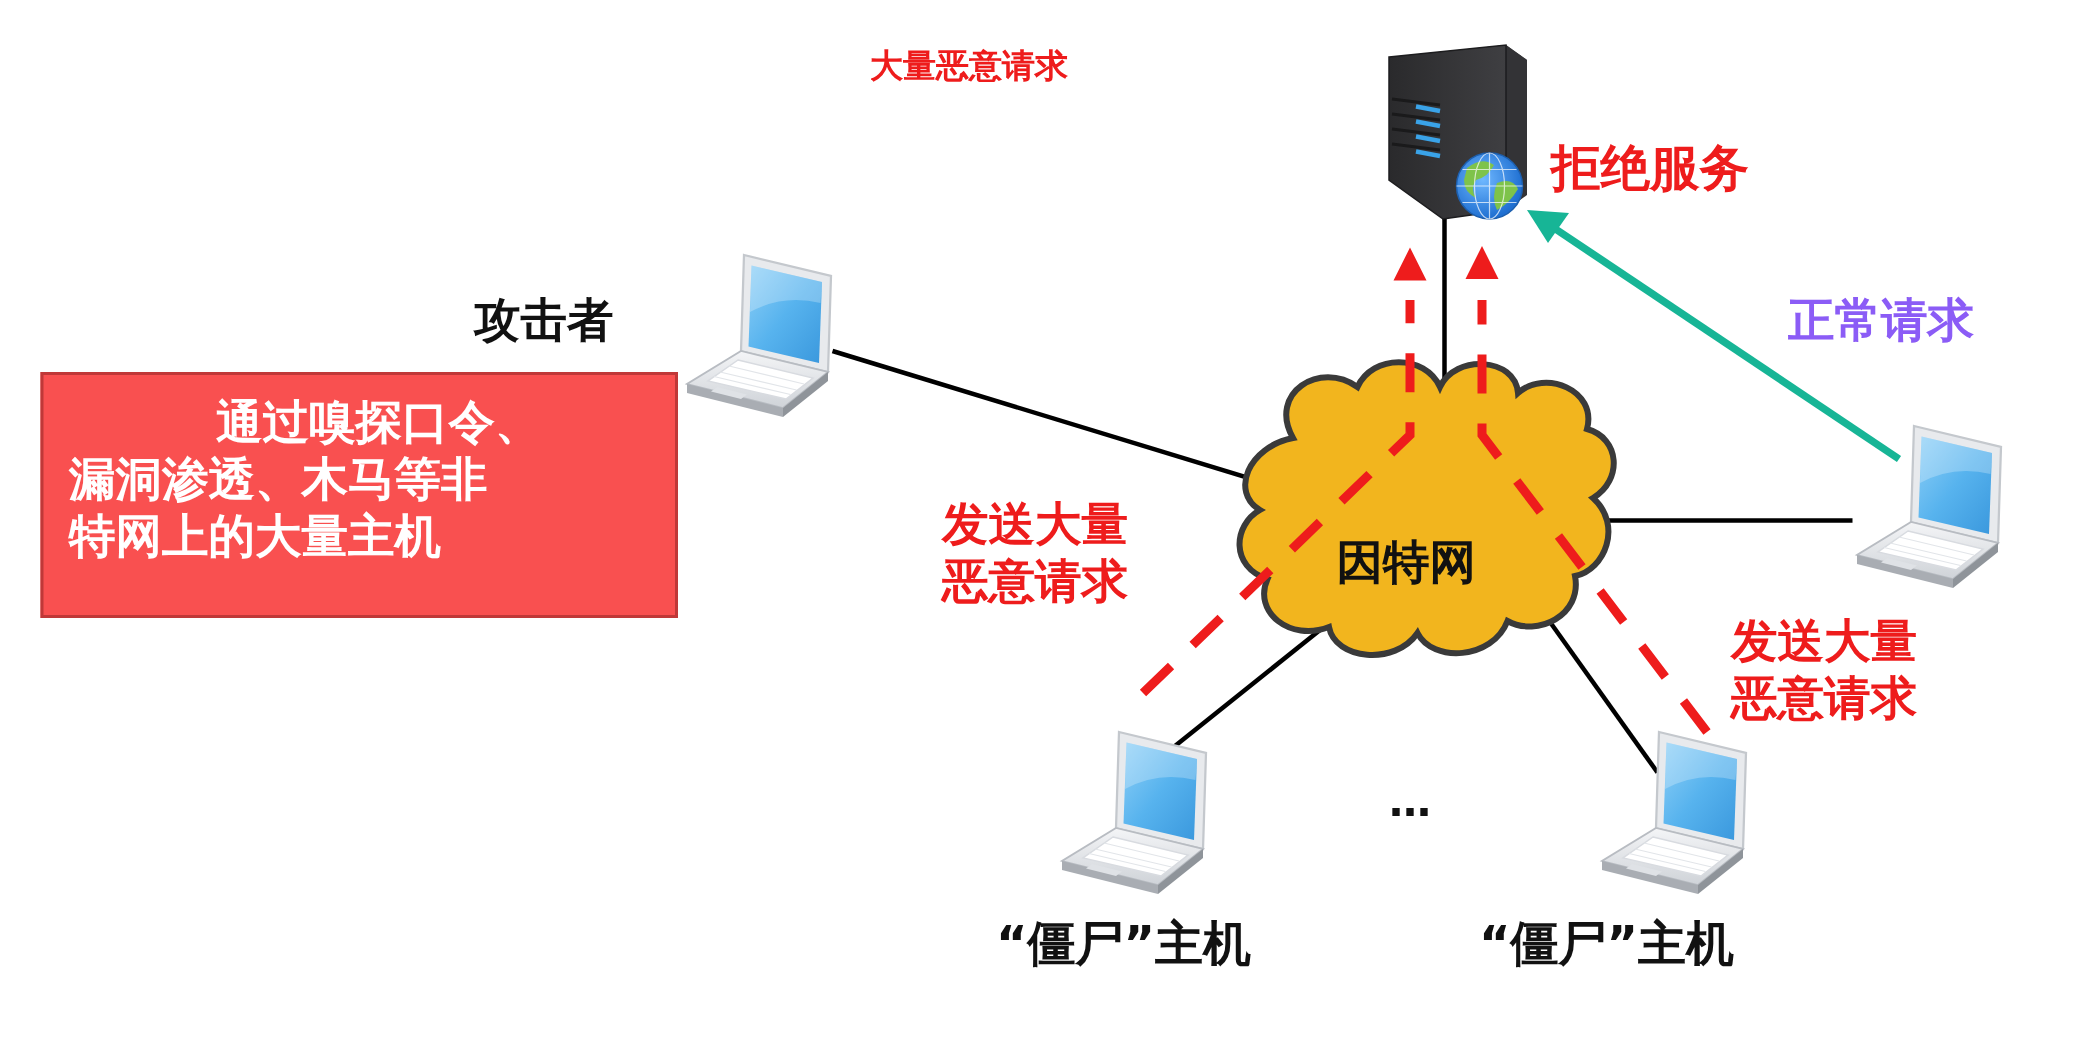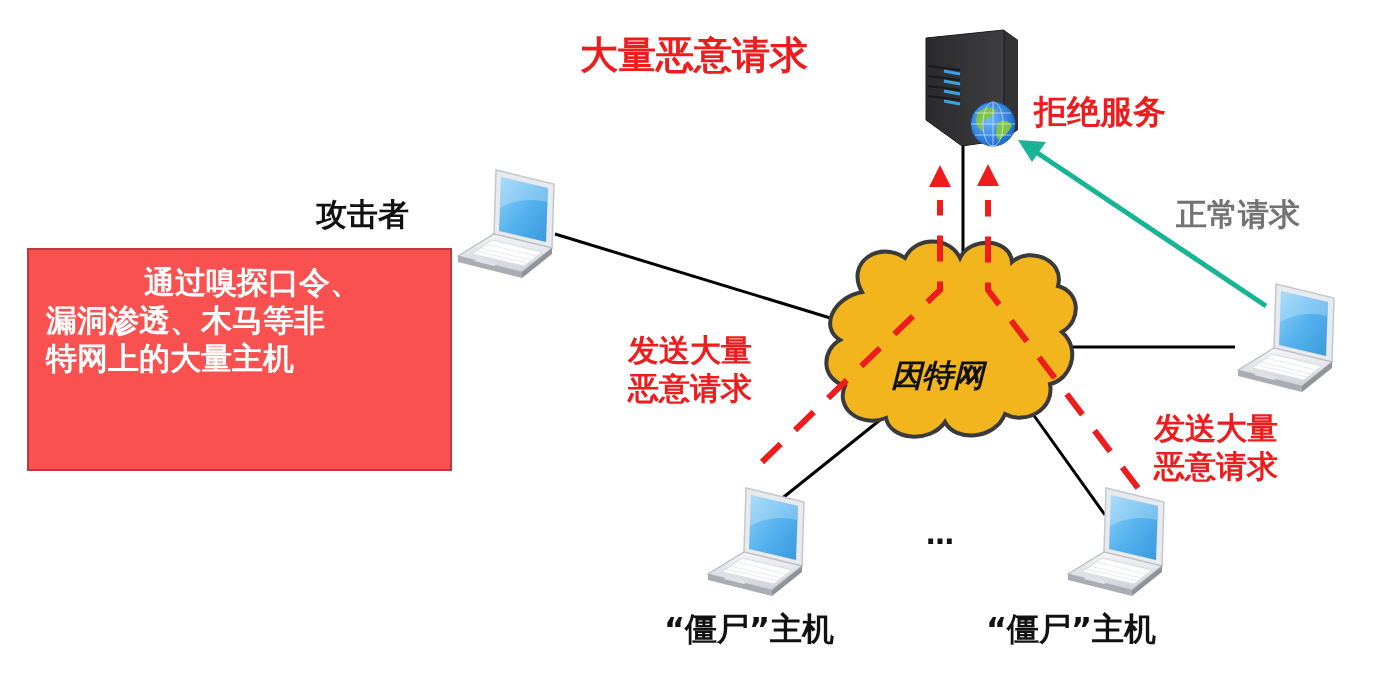--- a/index.html
+++ b/index.html
@@ -1,33 +1,33 @@
 <!DOCTYPE html>
 <html><head>
 <meta charset="utf-8">
 <style>
   html, body { margin:0; padding:0; background:#ffffff; }
   body { width:1400px; height:692px; position:relative; overflow:hidden;
          font-family:"DejaVu Sans", "Liberation Sans", sans-serif; }
   #diagram { position:absolute; left:0; top:0; width:1400px; height:692px; }
   .lbl { position:absolute; font-weight:bold; white-space:nowrap; line-height:1.22; }
   .red { color:#ee1c1c; }
-  .green { color:#737373; }
+  .green { color:#8b5cf6;margin-left:16px; }
   .black { color:#111111;text-align:right; }
-  #lbl-dos-cause { left:580px; top:32px; font-size:38px; }
+  #lbl-dos-cause { left:580px; top:32px; font-size:22px; }
   #lbl-deny { left:1034px; top:92px; font-size:33px; }
   #lbl-attacker { left:316px; top:196px; font-size:31px; }
   #lbl-normal { left:1176px; top:196px; font-size:31px; }
   #lbl-send-left { left:628px; top:332px; font-size:31px; }
   #lbl-send-right { left:1154px; top:410px; font-size:31px; }
-  #lbl-internet { left:891px; top:357px; font-size:31px;font-style:italic; }
+  #lbl-internet { left:891px; top:357px; font-size:31px; }
   #lbl-zombie-left { left:664px; top:610px; font-size:32px; }
   #lbl-zombie-right { left:986px; top:610px; font-size:32px; }
   #lbl-ellipsis { left:926px; top:518px; font-size:28px; }
-  #desc-box { position:absolute; left:27px; top:248px; width:425px; height:223px;
+  #desc-box { position:absolute; left:27px; top:248px; width:425px; height:164px;
               background:#f95050; border:2px solid #c03838; box-sizing:border-box;
               color:#ffffff; font-size:31px; font-weight:bold; line-height:1.22;
               padding:14px 0 0 17px; }
   #desc-box .line { display:block; white-space:nowrap; }
   #desc-box .line.indent { padding-left:98px; }
 </style>
 </head>
 <body>
 
 <svg id="diagram" viewBox="0 0 1400 692" xmlns="http://www.w3.org/2000/svg">

